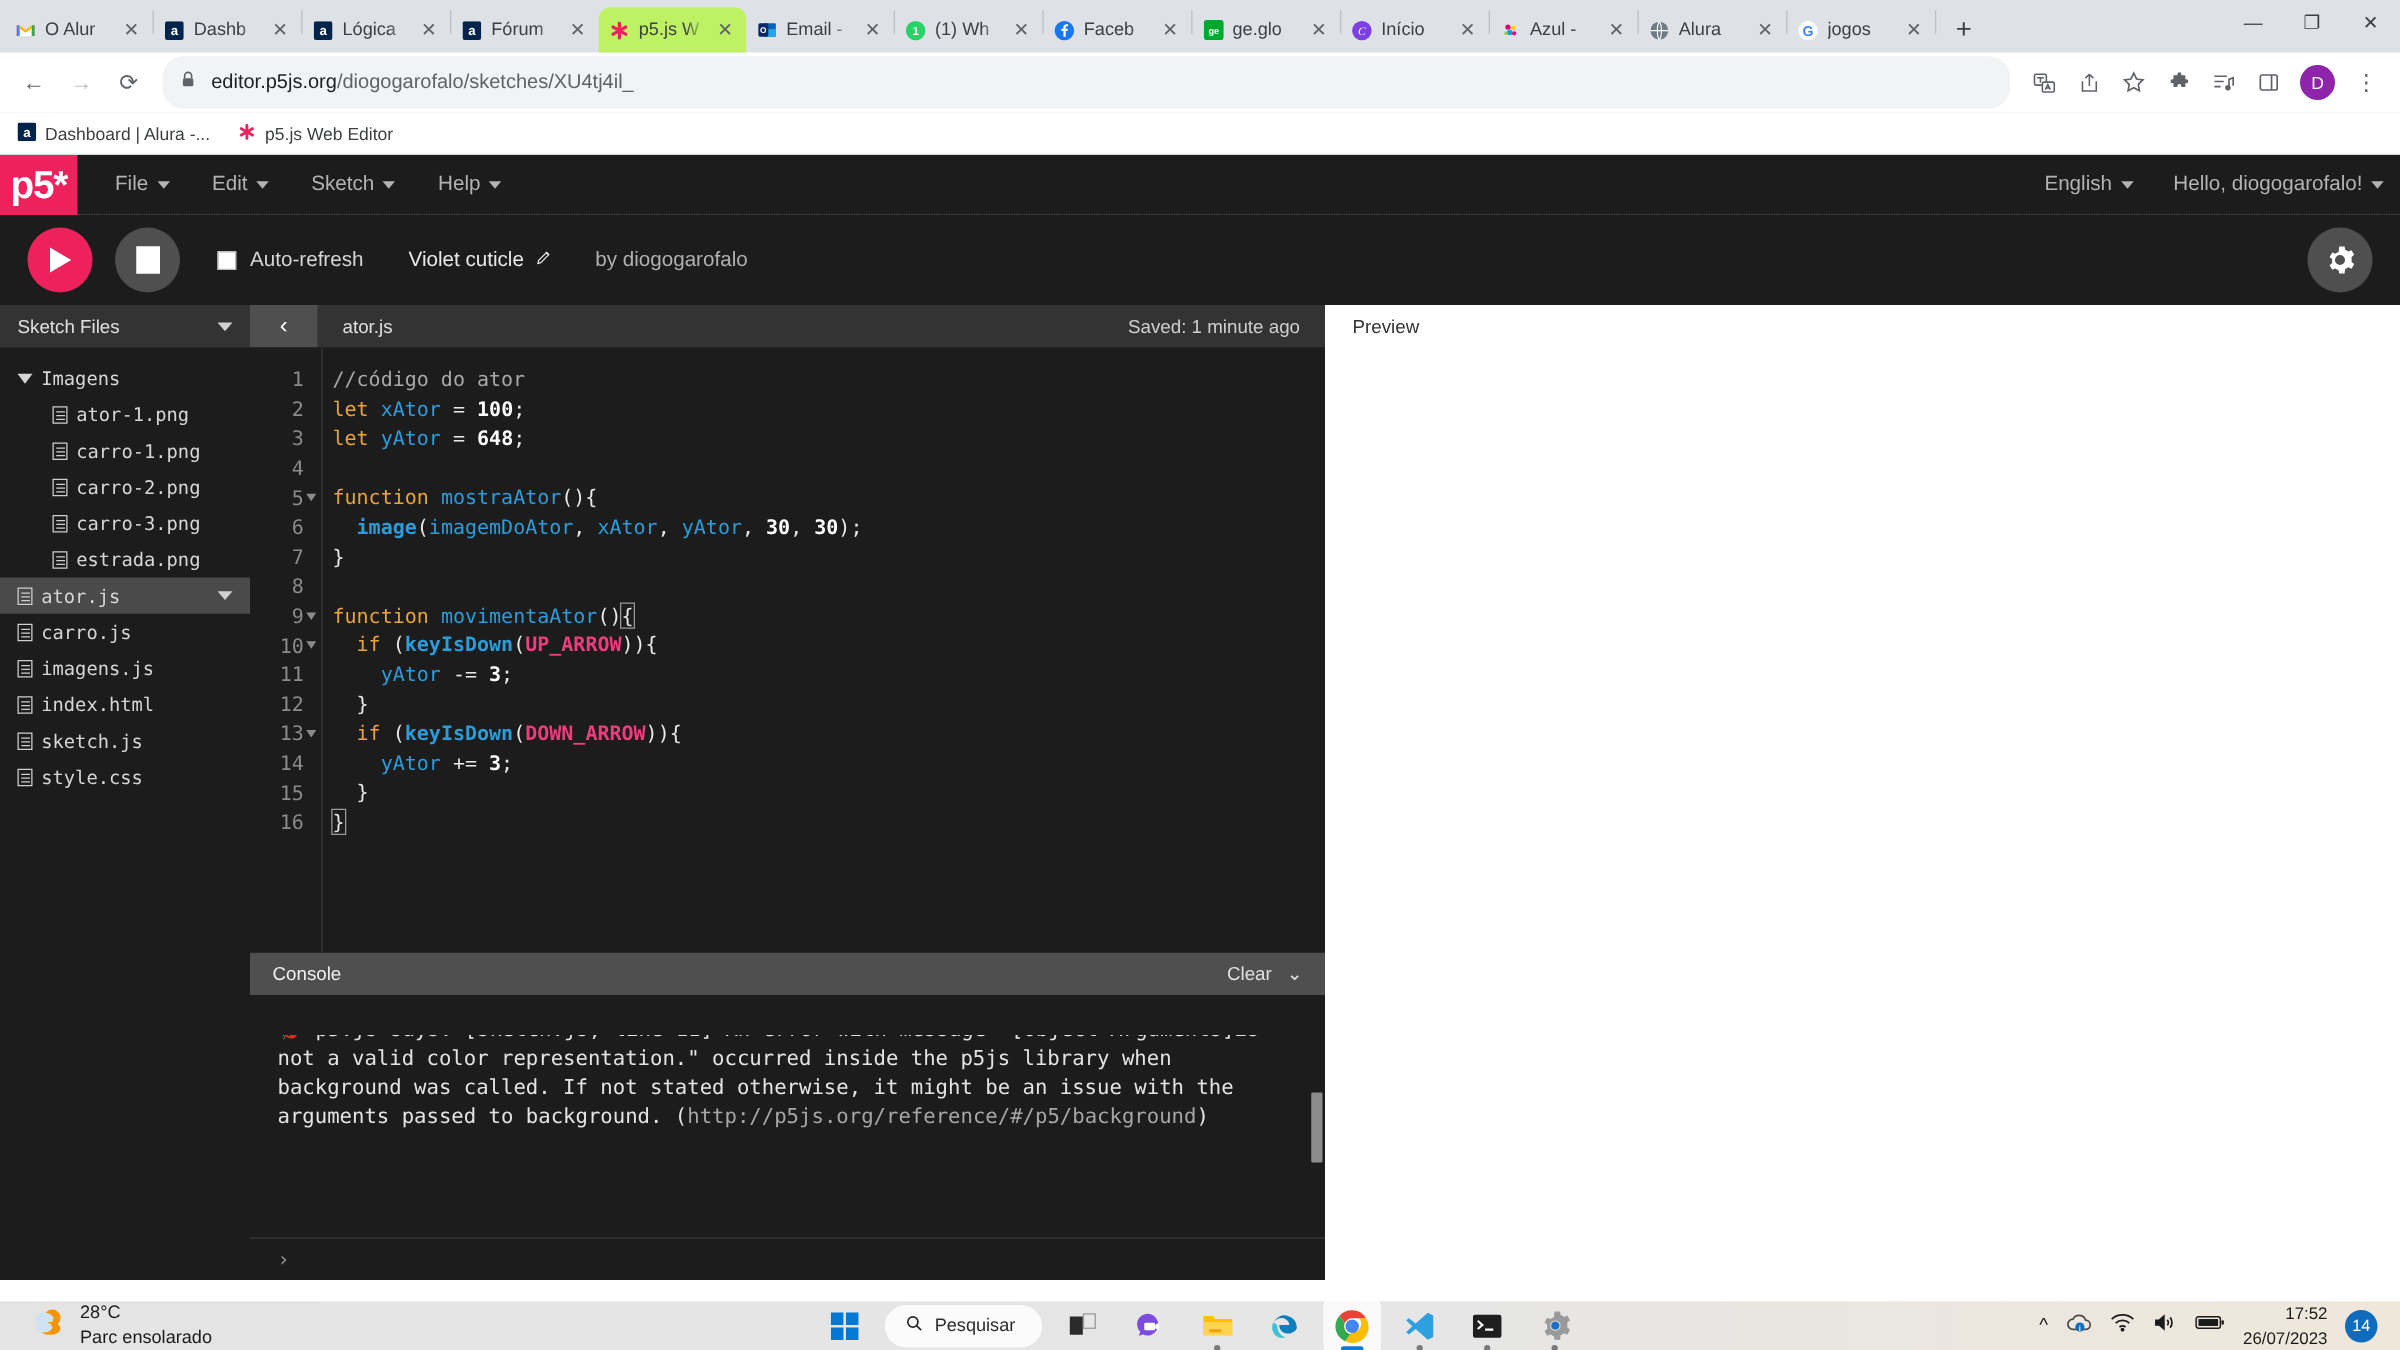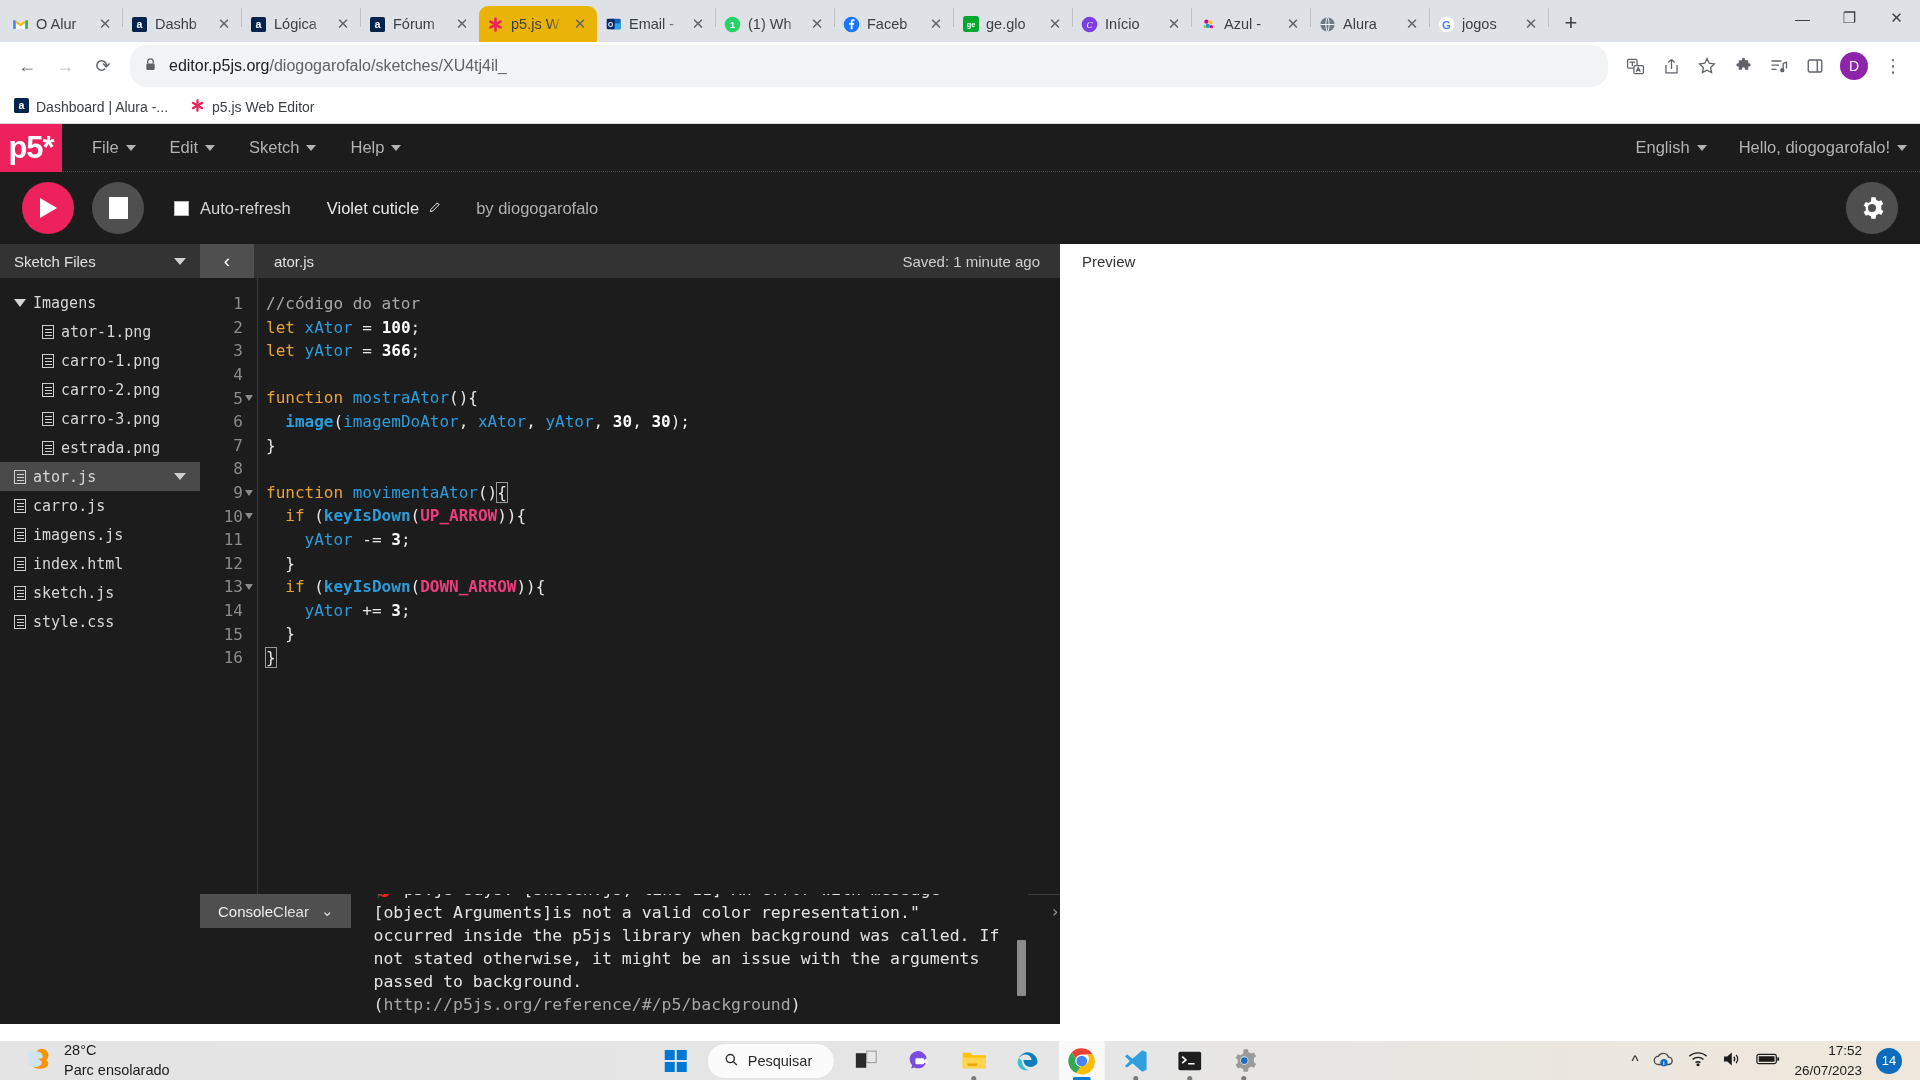--- a/index.html
+++ b/index.html
@@ -12,21 +12,21 @@
 
   
   .browser { width: 1920px; height: 1024px; background: #dee1e6; display: flex; flex-direction: column; }
 
   .tabstrip { height: 42px; display: flex; align-items: flex-end; padding-left: 4px; background: #dee1e6; }
   .tab {
     height: 36px; width: 118px; display: flex; align-items: center; gap: 7px;
     padding: 0 8px; border-radius: 9px 9px 0 0; position: relative; flex: 0 0 auto;
     font-size: 14.5px; color: #3c4043; overflow: hidden;
   }
-  .tab.active { background: #eab308; }
+  .tab.active { background: #bef264; }
   .tab .favicon { width: 17px; height: 17px; flex: 0 0 auto; display: flex; align-items: center; justify-content: center; }
   .tab .tab-title { flex: 1 1 auto; white-space: nowrap; overflow: hidden; font-size: 14.5px;
     -webkit-mask-image: linear-gradient(to right, #000 70%, transparent 100%);
     mask-image: linear-gradient(to right, #000 70%, transparent 100%); }
   .tab .tab-close { width: 18px; height: 18px; flex: 0 0 auto; display:flex; align-items:center; justify-content:center; font-size: 15px; color:#5f6368; }
   .tab-sep { width: 1px; height: 19px; background: #bcc0c5; align-self: center; margin-bottom: 8px; flex:0 0 auto;}
   .newtab { width: 32px; height: 32px; margin: 0 0 3px 6px; display: flex; align-items: center; justify-content: center;
             font-size: 22px; color: #3c4043; font-weight: 300; flex:0 0 auto;}
   .wincontrols { margin-left: auto; display: flex; align-items: flex-start; height: 42px; }
   .wincontrols div { width: 47px; height: 36px; display: flex; align-items: center; justify-content: center; font-size: 15px; color: #3c4043; }
@@ -108,21 +108,21 @@
   .fn { color: #2d9cdb; font-weight: bold; }
   .fname { color: #2d9cdb; }
   .cst { color: #ed3d7d; font-weight: bold; }
   .pl { color: #e8e8e8; }
   .cursorbox { outline: 1px solid #9a9a9a; }
 
   .previewcol { flex: 1 1 auto; background: #ffffff; display: flex; flex-direction: column; min-width: 0; }
   .previewhead { height: 34px; background: #ffffff; display: flex; align-items: center; padding-left: 22px;
                  font-size: 15px; color: #333; }
 
-  .console { background: #1c1c1c; display: flex; flex-direction: row; }
+  .console { background: #1c1c1c; display: flex; flex-direction: column; gap: 32px; }
   .consolehead { height: 34px; background: #4f4f4f; display: flex; align-items: center; padding: 0 18px; }
   .consolehead .title { font-size: 15px; color: #f0f0f0; }
   .consolehead .right { margin-left: auto; display: flex; align-items: center; gap: 12px; font-size: 15px; color: #e0e0e0; }
   .consolebody { height: 130px; padding: 2px 22px 0 22px; overflow: hidden; position: relative;
                  font-family: "DejaVu Sans Mono", "Liberation Mono", monospace; font-size: 16.5px; line-height: 23px; color: #e3e3e3; }
   .consolebody .msgline { white-space: pre-wrap; word-break: break-word; }
   .consolebody .lnk { color: #a6a6a6; }
   .console-scroll { position: absolute; right: 2px; top: 46px; width: 9px; height: 56px; background: #8c8c8c; border-radius: 1px;}
   .consoleprompt { height: 34px; border-top: 1px solid #3a3a3a; display: flex; align-items: center; padding-left: 22px;
                    font-family: "DejaVu Sans Mono", monospace; font-size: 16px; color: #9a9a9a; }
@@ -600,21 +600,21 @@
                 <span>15</span>
                 <i class="gfold blank"></i>
               </div>
             <div class="gline">
                 <span>16</span>
                 <i class="gfold blank"></i>
               </div>
           </div>
           <div class="code"><span class="cmt">//código do ator</span>
 <span><span class="kw">let</span> <span class="var">xAtor</span> <span class="pl">=</span> <span class="num">100</span><span class="pl">;</span></span>
-<span><span class="kw">let</span> <span class="var">yAtor</span> <span class="pl">=</span> <span class="num">366</span><span class="pl">;</span></span>
+<span><span class="kw">let</span> <span class="var">yAtor</span> <span class="pl">=</span> <span class="num">648</span><span class="pl">;</span></span>
 <span></span>
 <span><span class="kw">function</span> <span class="fname">mostraAtor</span><span class="pl">(){</span></span>
 <span>  <span class="fn">image</span><span class="pl">(</span><span class="var">imagemDoAtor</span><span class="pl">,</span> <span class="var">xAtor</span><span class="pl">,</span> <span class="var">yAtor</span><span class="pl">,</span> <span class="num">30</span><span class="pl">,</span> <span class="num">30</span><span class="pl">);</span></span>
 <span><span class="pl">}</span></span>
 <span></span>
 <span><span class="kw">function</span> <span class="fname">movimentaAtor</span><span class="pl">()</span><span class="pl cursorbox">{</span></span>
 <span>  <span class="kw">if</span> <span class="pl">(</span><span class="fn">keyIsDown</span><span class="pl">(</span><span class="cst">UP_ARROW</span><span class="pl">)){</span></span>
 <span>    <span class="var">yAtor</span> <span class="pl">-=</span> <span class="num">3</span><span class="pl">;</span></span>
 <span>  <span class="pl">}</span></span>
 <span>  <span class="kw">if</span> <span class="pl">(</span><span class="fn">keyIsDown</span><span class="pl">(</span><span class="cst">DOWN_ARROW</span><span class="pl">)){</span></span>

